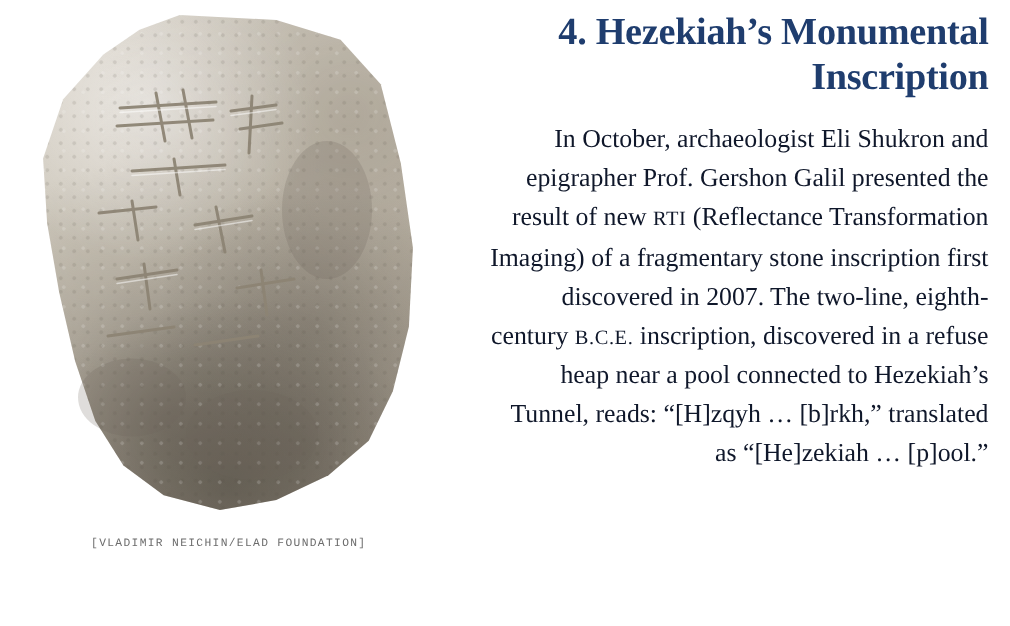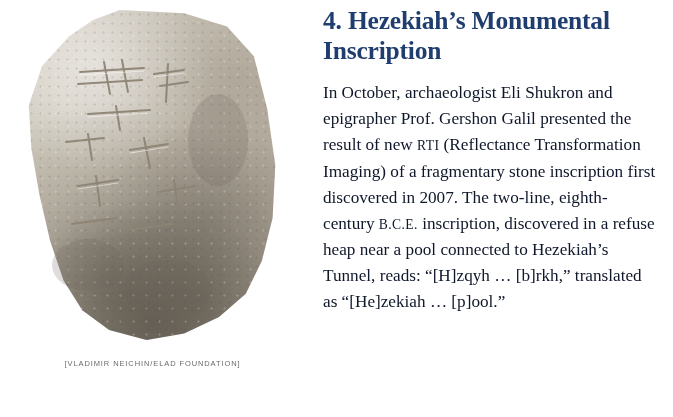--- a/index.html
+++ b/index.html
@@ -106,31 +106,32 @@
     background-position: 0 0, 5px 6px;
     opacity: 0.7;
   }
   .stone-svg {
     position: absolute;
     left: 0;
     top: 0;
   }
   .credit {
     margin-top: 10px;
-    font-family: Liberation Sans, sans-serif;
+    font-family: Liberation Mono, monospace;
     font-size: 7.5px;
     letter-spacing: 0.9px;
     color: #6b6b6b;
     text-align: right;
     text-transform: uppercase;
   }
   .text-col {
     flex: 1 1 auto;
     padding: 6px 14px 0 18px;
     box-sizing: border-box;
+    text-align: right;
   }
   .headline {
     margin: 0 0 14px 0;
     font-family: "Liberation Serif", serif;
     font-weight: bold;
     font-size: 25.5px;
     line-height: 1.18;
     color: #1f3d6e;
     letter-spacing: -0.2px;
   }

